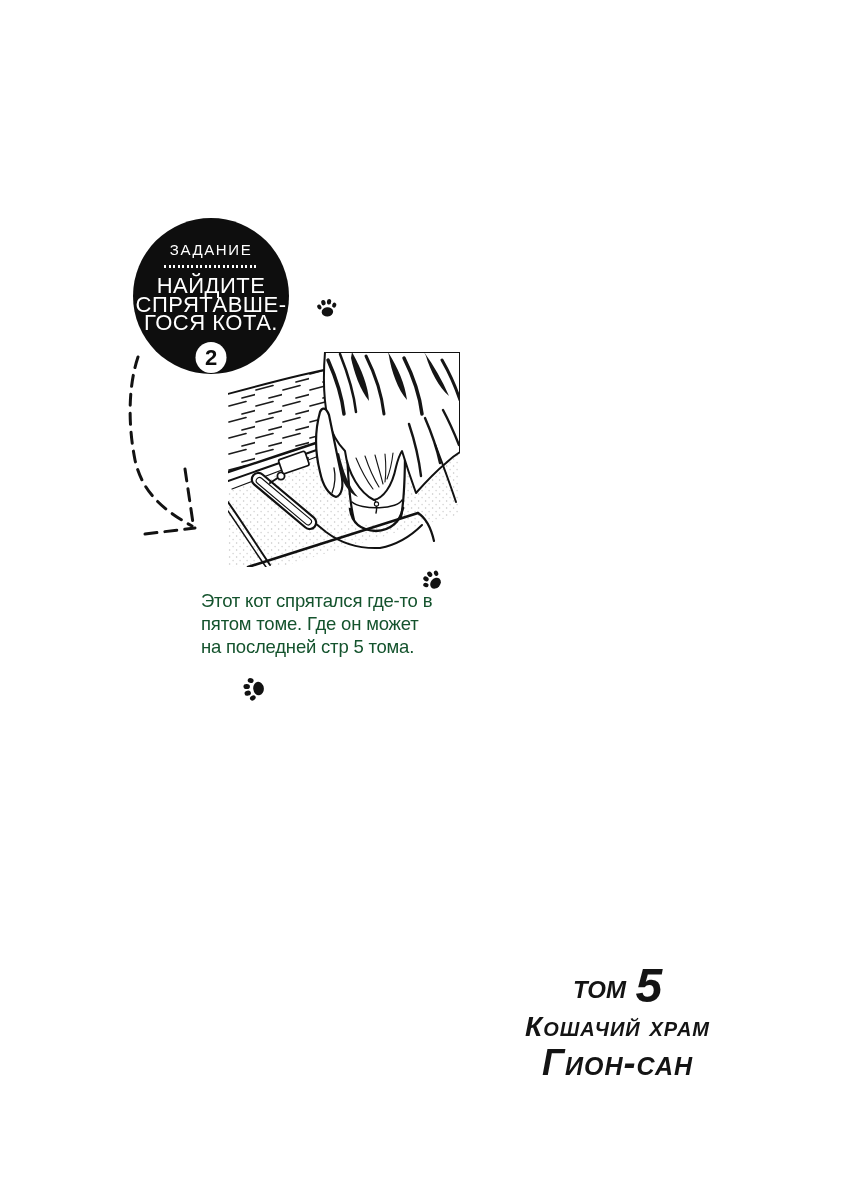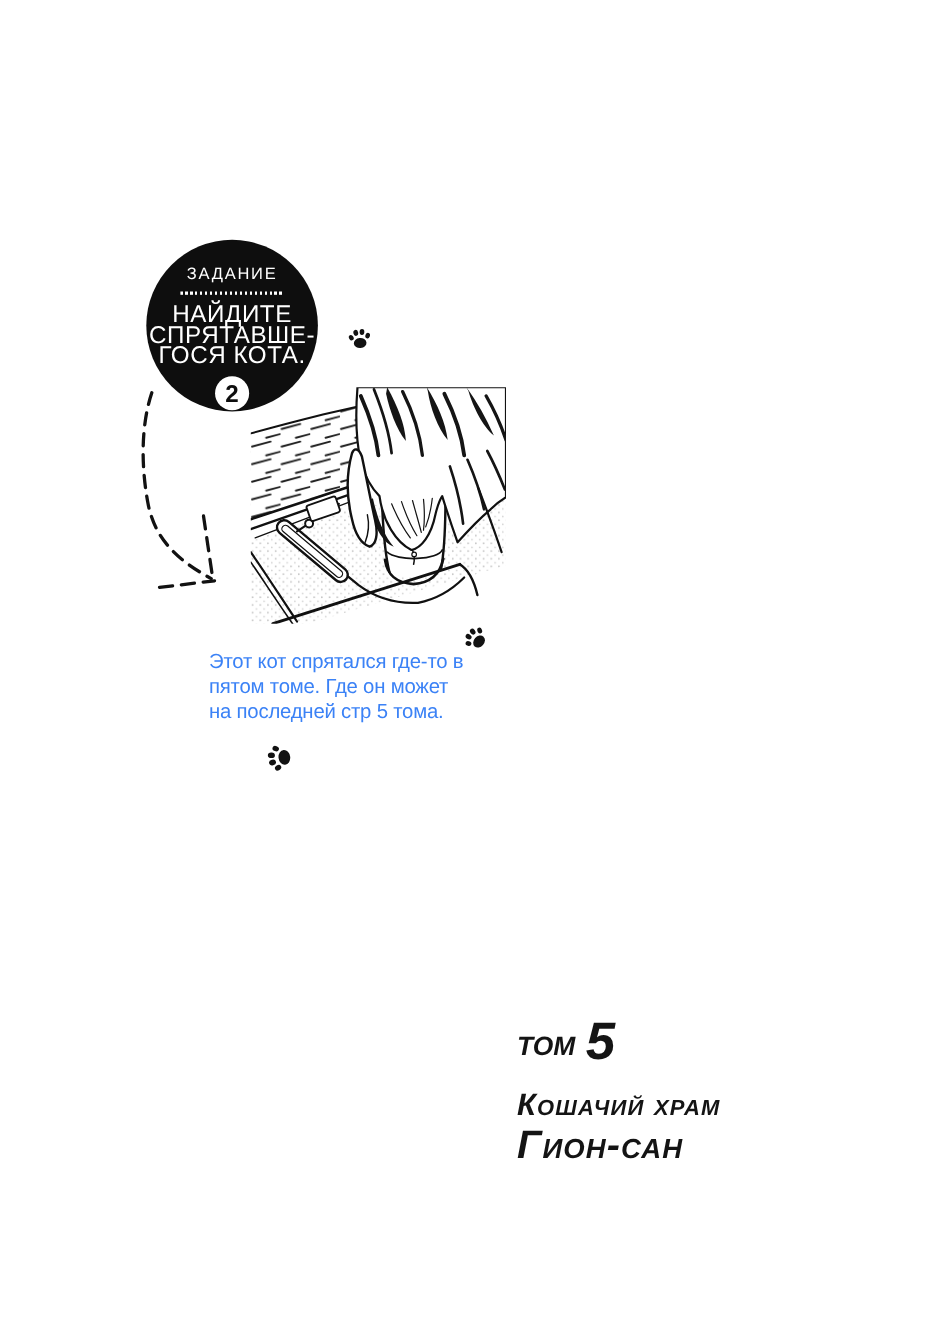--- a/index.html
+++ b/index.html
@@ -40,35 +40,35 @@
   
   .illustration{position:absolute;left:228px;top:352px;}
   
   .paw{position:absolute;}
   .paw use{fill:#121212;}
   .paw1{left:315px;top:296px;width:24px;height:24px;transform:rotate(-6deg);}
   .paw2{left:420px;top:568px;width:25px;height:25px;transform:rotate(-48deg);}
   .paw3{left:240px;top:675px;width:28px;height:28px;transform:rotate(-96deg);}
   
   .description{
-    position:absolute;left:190px;top:589px;
+    position:absolute;left:201px;top:589px;
     font-size:18.5px;line-height:23px;letter-spacing:-0.2px;
-    color:#3b82f6;white-space:nowrap;
+    color:#14532d;white-space:nowrap;
   }
   
   .volume-title{
-    position:absolute;left:470px;top:928px;width:295px;
-    text-align:left;
+    position:absolute;left:470px;top:966px;width:295px;
+    text-align:center;
     font-weight:700;font-style:italic;
     font-variant:small-caps;
     color:#141414;
   }
   .vt-line1{font-size:34px;line-height:40px;}
   .vt-num{font-size:48px;line-height:40px;vertical-align:-4px;letter-spacing:0;}
-  .vt-line2{font-size:28px;line-height:37px;margin-top:18px;letter-spacing:1px;}
+  .vt-line2{font-size:28px;line-height:37px;margin-top:2px;letter-spacing:1px;}
   .vt-line3{font-size:36px;line-height:36px;letter-spacing:1px;}
 </style>
 </head>
 <body>
 
 <div class="page">
 
   <div class="task-circle">
     <div class="tc-heading">ЗАДАНИЕ</div>
     <div class="tc-divider"></div>

